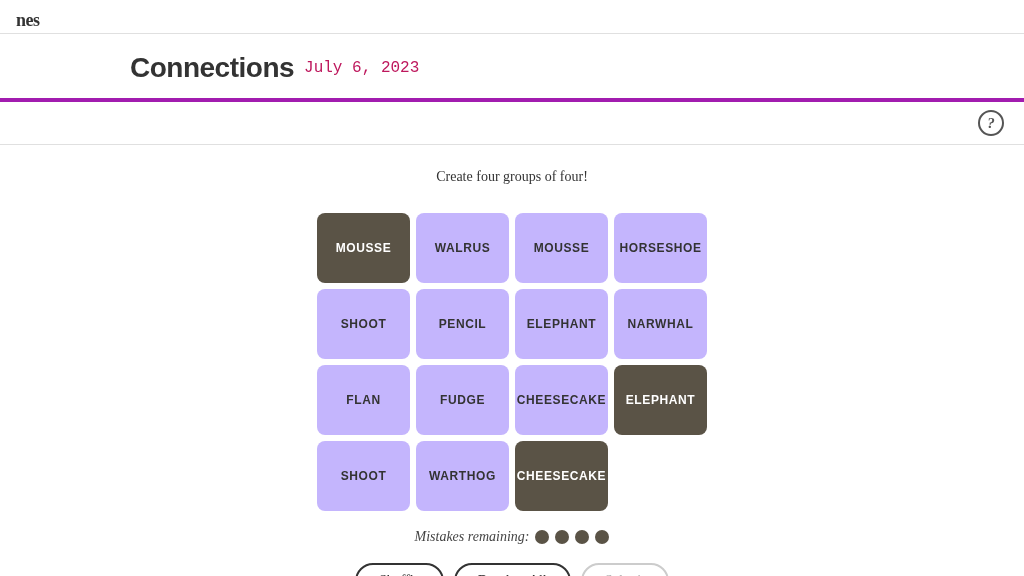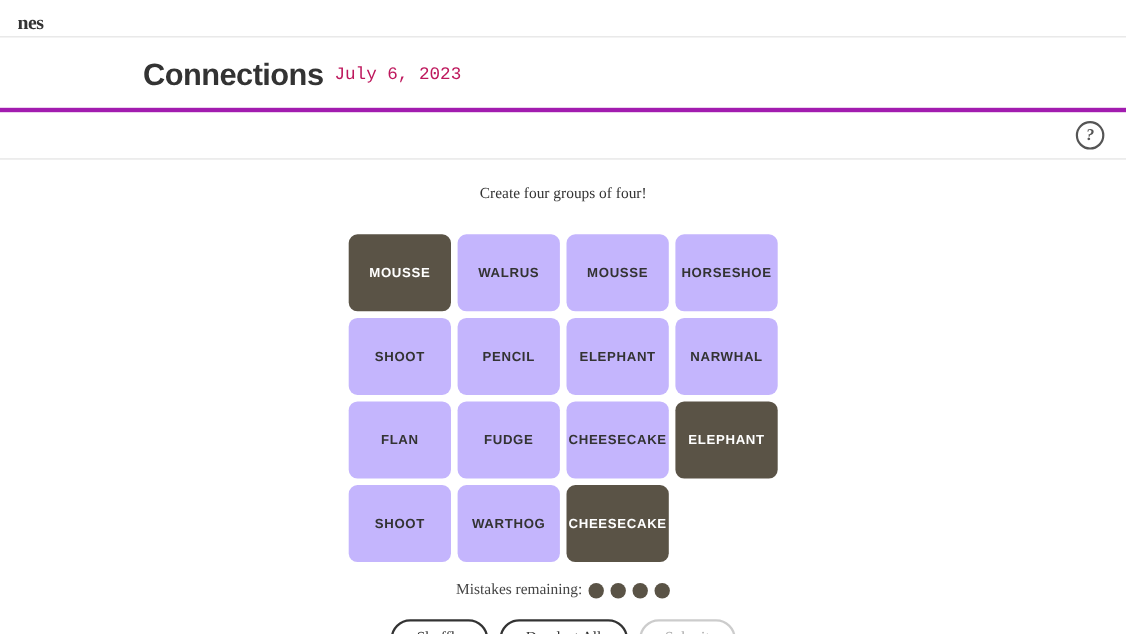--- a/index.html
+++ b/index.html
@@ -110,20 +110,21 @@
     }
     
     #mistakes-row {
       display: flex;
       align-items: center;
       gap: 6px;
       margin-top: 18px;
       font-size: 14px;
       color: #444;
       font-family: Georgia, serif;
+      font-style: italic;
     }
     .dot {
       width: 14px;
       height: 14px;
       border-radius: 50%;
       display: inline-block;
     }
     .dot-filled {
       background-color: #5a5346;
     }

